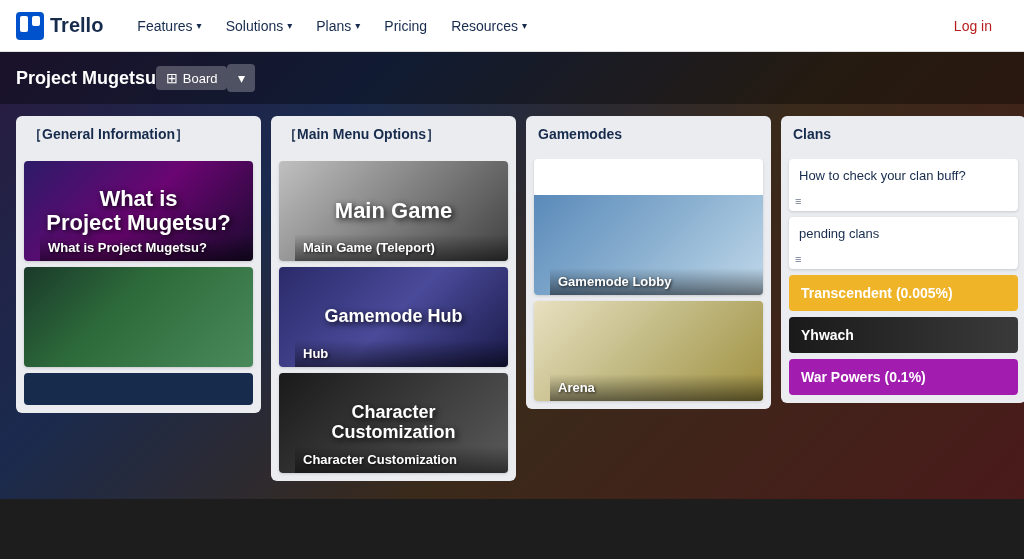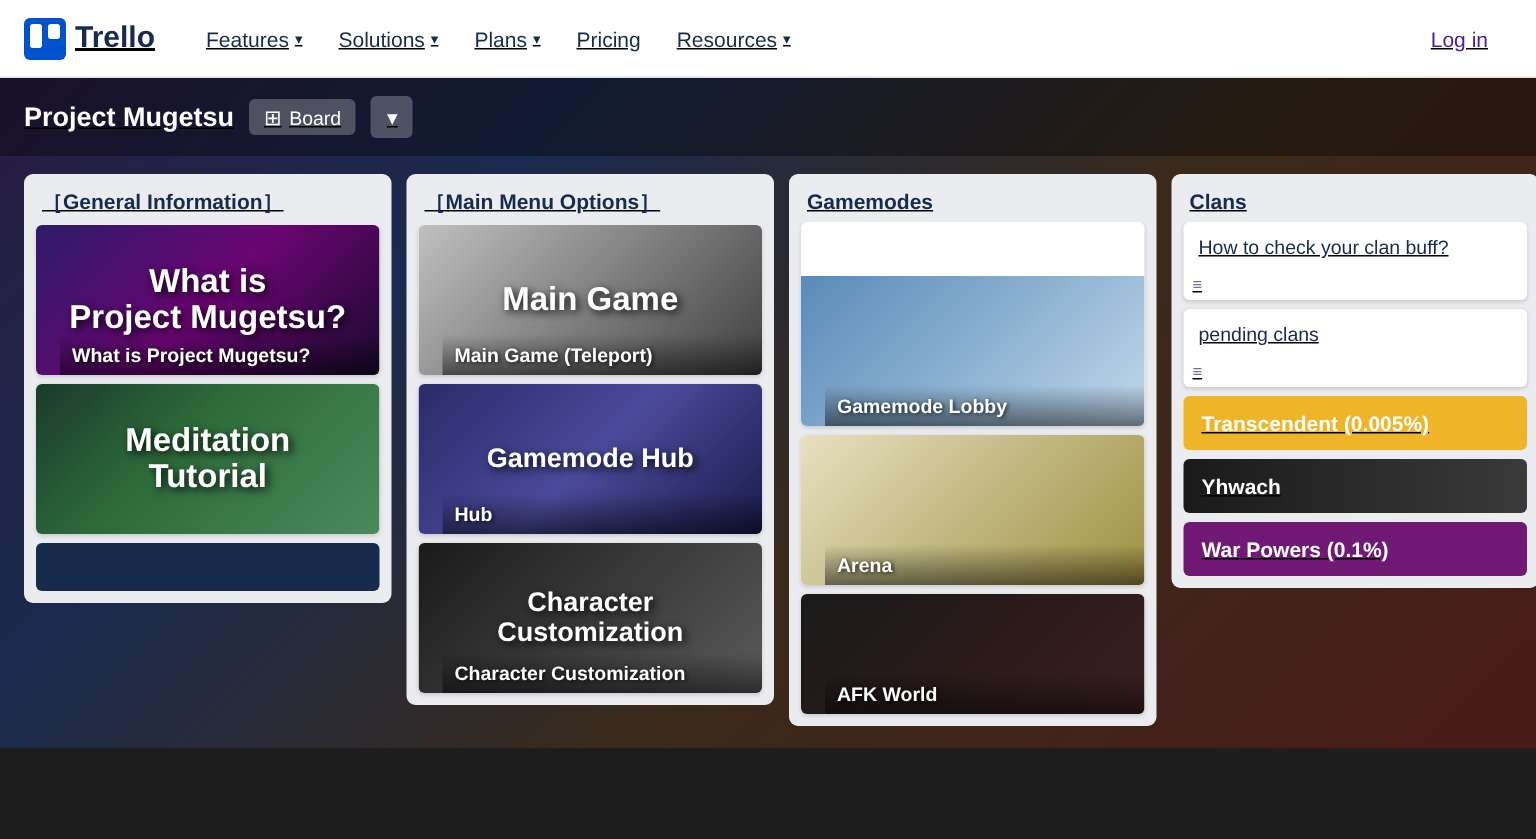--- a/index.html
+++ b/index.html
@@ -53,34 +53,33 @@
     .nav-right {
       display: flex;
       align-items: center;
       gap: 8px;
     }
     .login-btn {
       padding: 6px 16px;
       border-radius: 4px;
       font-size: 14px;
       font-weight: 500;
-      color: #4c1d95;
+      color: #b91c1c;
       background: transparent;
       border: none;
       cursor: pointer;
     }
 
     
     .board-header {
       height: 52px;
       background: rgba(0,0,0,0.35);
       display: flex;
       align-items: center;
       padding: 0 16px;
-      gap: 10px;
     }
     .board-title {
       font-size: 18px;
       font-weight: 700;
       color: #fff;
     }
     .board-type-badge {
       display: flex;
       align-items: center;
       gap: 5px;
@@ -107,21 +106,20 @@
       position: absolute;
       top: 0; left: 0; right: 0; bottom: 0;
       background: linear-gradient(135deg, #2a1a3e 0%, #1a2a4e 30%, #3a2a1a 60%, #4a1a1a 100%);
       z-index: 0;
     }
     .board-wrapper {
       position: relative;
       width: 1024px;
       height: 499px;
       overflow: hidden;
-      text-decoration: underline;
     }
     .board-content {
       position: relative;
       z-index: 2;
     }
 
     
     .lists-area {
       display: flex;
       gap: 10px;
@@ -136,21 +134,21 @@
       background: #ebecf0;
       border-radius: 6px;
       width: 245px;
       min-width: 245px;
       max-height: 100%;
       display: flex;
       flex-direction: column;
       overflow: hidden;
     }
     .list-header {
-      padding: 10px 12px 6px;
+      padding: 10px 12px 17px;
       font-size: 14px;
       font-weight: 700;
       color: #172b4d;
       flex-shrink: 0;
     }
     .list-cards {
       overflow-y: auto;
       padding: 0 8px 8px;
       display: flex;
       flex-direction: column;
@@ -245,21 +243,21 @@
     .clan-card-dark {
       background: linear-gradient(90deg, #1a1a1a 0%, #3a3a3a 100%);
       border-radius: 4px;
       padding: 10px 12px;
       font-size: 14px;
       font-weight: 600;
       color: #fff;
       cursor: pointer;
     }
     .clan-card-purple {
-      background: #701a75;
+      background: #a21caf;
       border-radius: 4px;
       padding: 10px 12px;
       font-size: 14px;
       font-weight: 600;
       color: #fff;
       cursor: pointer;
     }
   </style>
 </head>
 <body>
@@ -322,21 +320,20 @@
 
           <div class="card">
             <div class="card-img-placeholder img-mugetsu">
               <div class="card-img-title">What is<br>Project Mugetsu?</div>
               <div class="card-img-text">What is Project Mugetsu?</div>
             </div>
           </div>
 
           <div class="card">
             <div class="card-img-placeholder img-meditation">
-              <div class="card-img-title">Meditation<br>Tutorial</div>
             </div>
           </div>
 
           <div class="card-dark"></div>
 
         </div>
       </div>
 
       <div class="list">
         <div class="list-header">［Main Menu Options］</div>
@@ -375,25 +372,20 @@
               <div class="card-img-text">Gamemode Lobby</div>
             </div>
           </div>
 
           <div class="card">
             <div class="card-img-placeholder img-arena">
               <div class="card-img-text">Arena</div>
             </div>
           </div>
 
-          <div class="card">
-            <div class="card-img-placeholder img-afk" style="height:80px;">
-              <div class="card-img-text">AFK World</div>
-            </div>
-          </div>
 
         </div>
       </div>
 
       <div class="list">
         <div class="list-header">Clans</div>
         <div class="list-cards">
 
           <div class="card">
             <div class="card-title-only">How to check your clan buff?</div>

